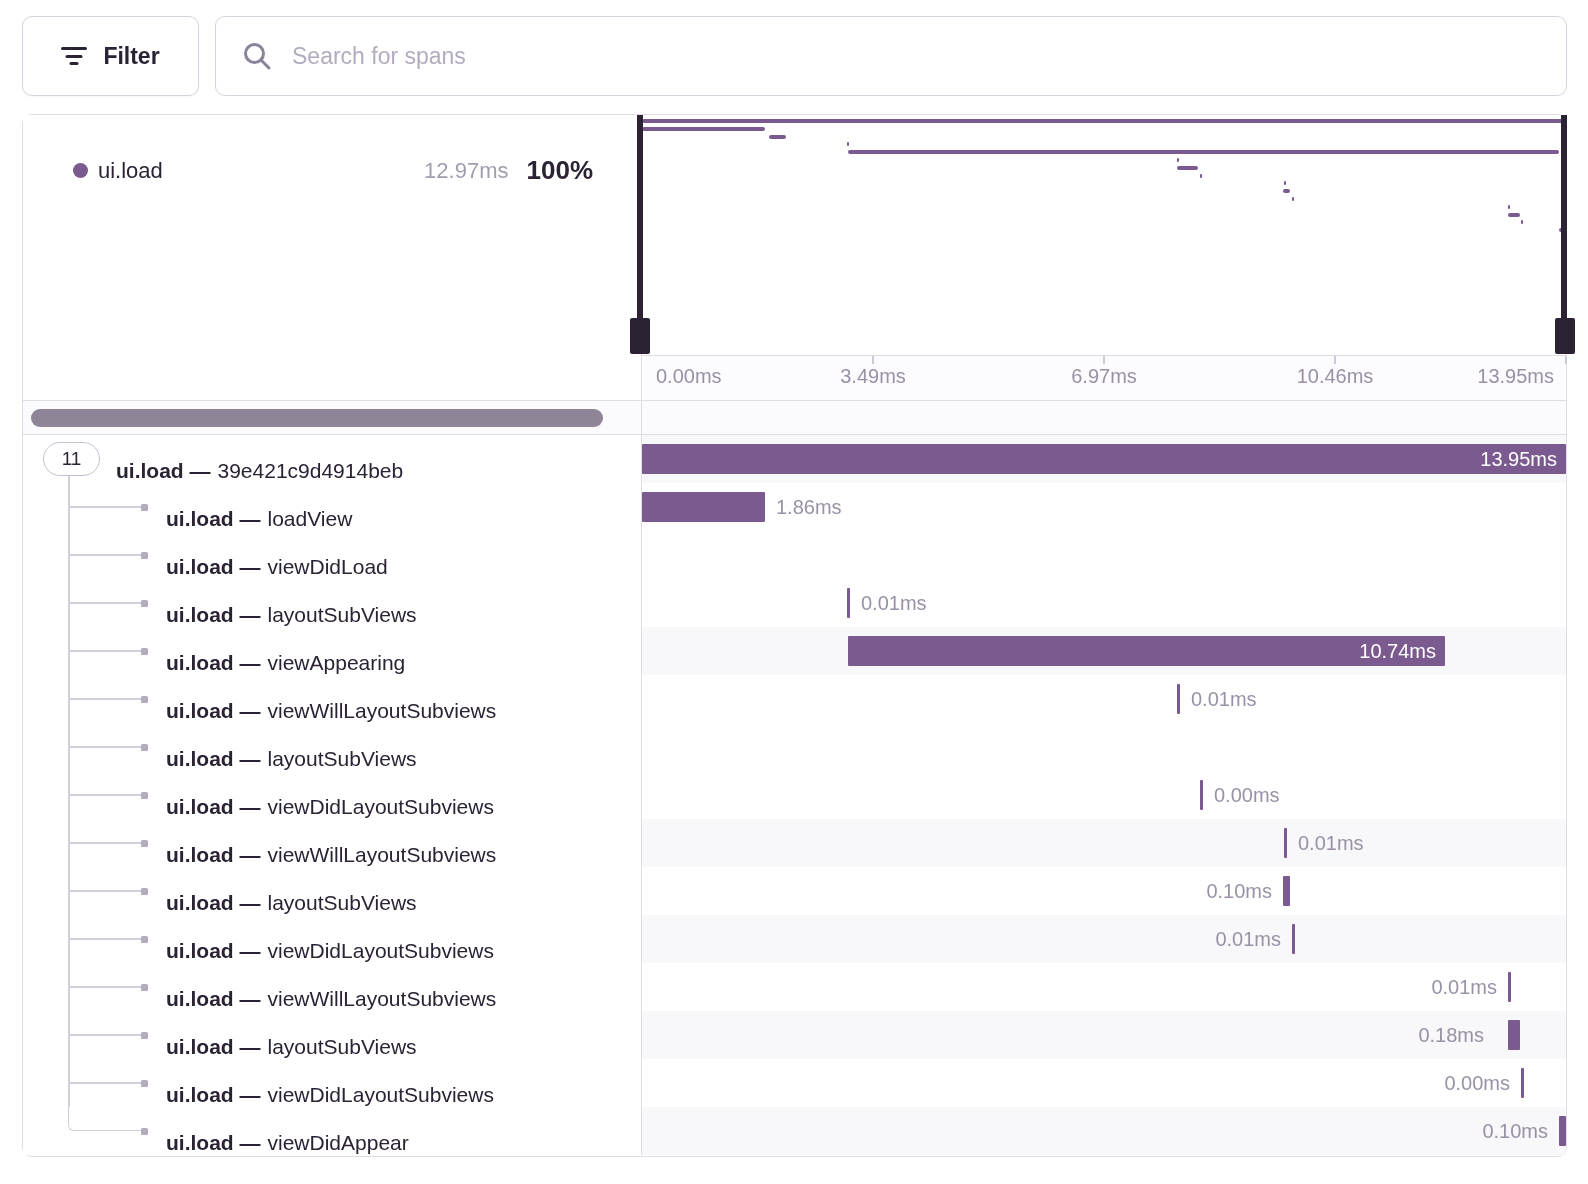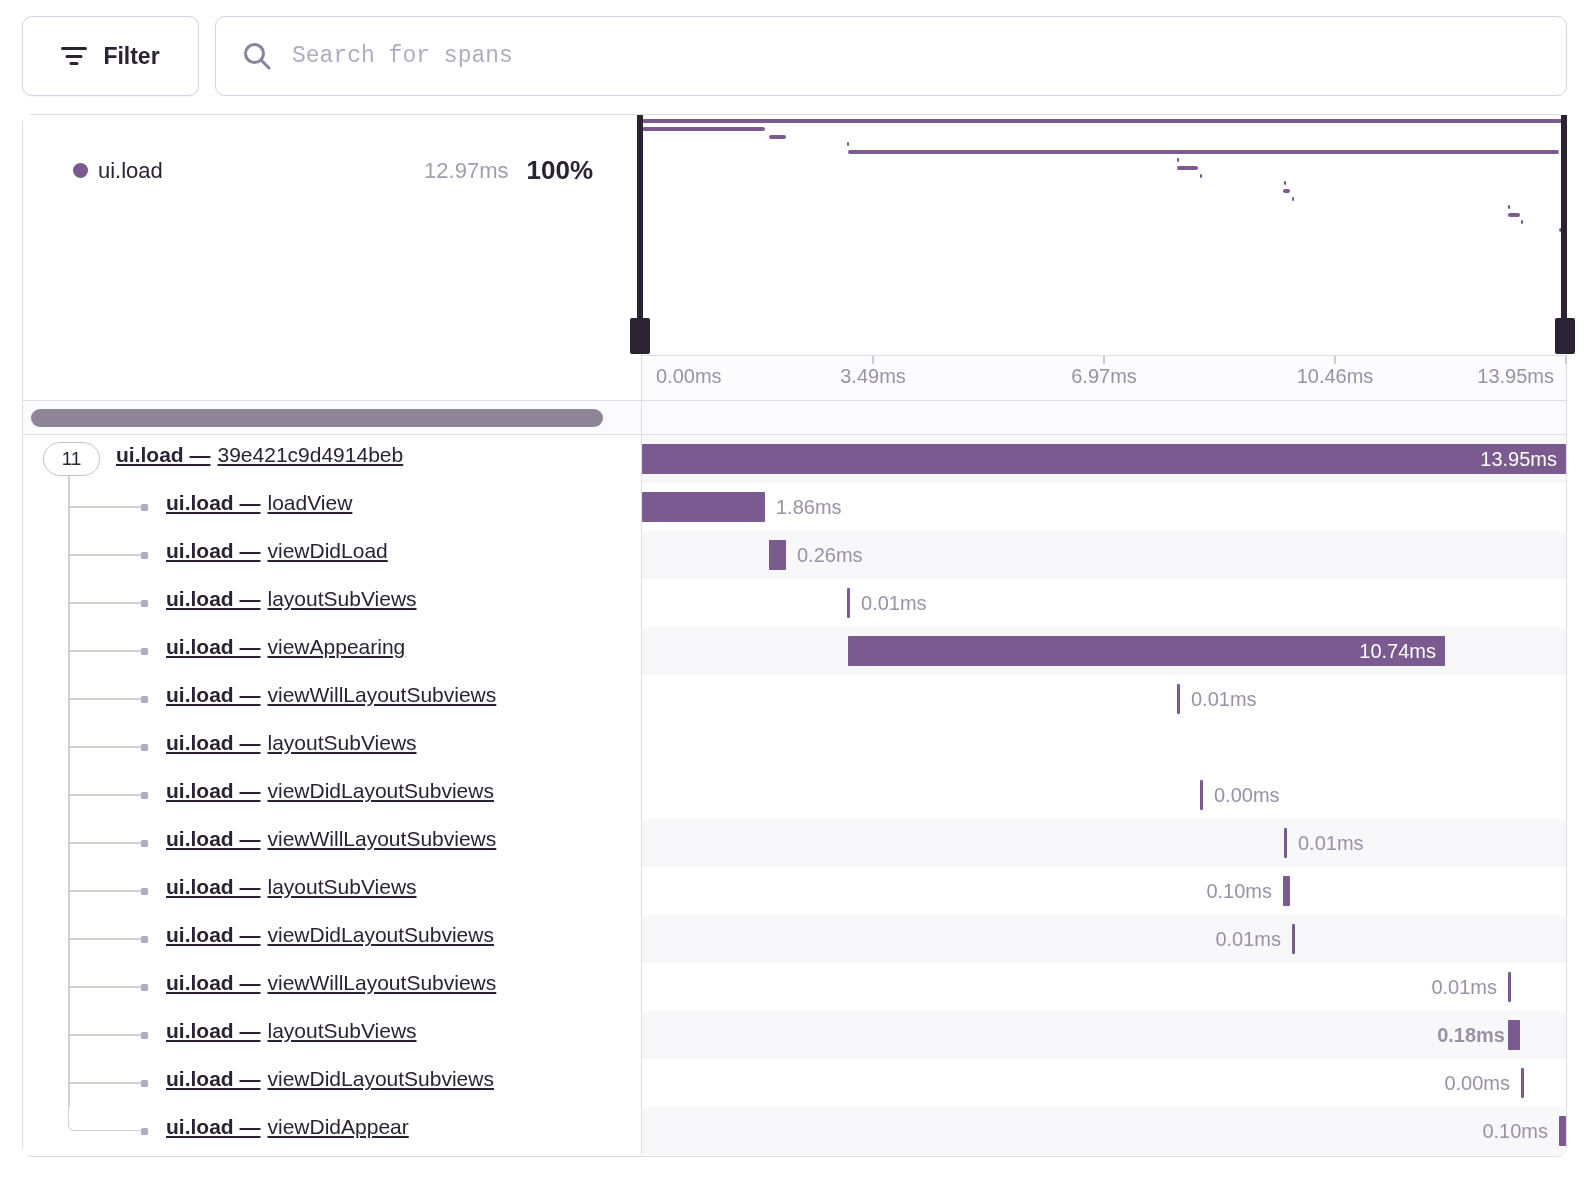--- a/index.html
+++ b/index.html
@@ -31,21 +31,21 @@
   .filter-icon i:nth-child(3){top:16px;width:9px;}
   .filter-label{font-size:23px;font-weight:700;color:var(--dark);}
   .search-box{
     position:absolute;left:215px;top:16px;width:1352px;height:80px;
     border:1.5px solid #d8d2de;border-radius:10px;background:#fff;
     display:flex;align-items:center;padding-left:26px;
   }
   .search-box svg{flex:0 0 auto;}
   .search-box input{
     border:none;outline:none;flex:1;margin-left:18px;font-size:23px;
-    font-family:Liberation Mono, monospace;color:var(--dark);background:transparent;
+    font-family:Liberation Sans, sans-serif;color:var(--dark);background:transparent;
   }
   .search-box input::placeholder{color:#b3abbe;}
   
   .panel{
     position:absolute;left:22px;top:114px;width:1545px;height:1043px;
     border:1.5px solid var(--border);border-radius:10px;background:#fff;
   }
   .split{display:flex;}
   .lcol{width:619px;flex:0 0 619px;border-right:1.5px solid var(--border);position:relative;background:#fff;}
   .rcol{flex:1;position:relative;}
@@ -77,21 +77,21 @@
   .rows{position:relative;}
   .row{display:flex;height:48px;cursor:pointer;}
   .tcell{width:619px;flex:0 0 619px;border-right:1.5px solid var(--border);position:relative;background:#fff;}
   .bcell{flex:1;position:relative;background:#fff;}
   .bcell.stripe{background:var(--stripe);}
   .vline{position:absolute;left:45px;top:0;bottom:0;width:1.5px;background:var(--connector);}
   .vstub{position:absolute;left:45px;top:40px;bottom:0;width:1.5px;background:var(--connector);}
   .corner{position:absolute;left:45px;top:-1px;width:77px;height:25px;border-left:1.5px solid var(--connector);border-bottom:1.5px solid var(--connector);border-bottom-left-radius:6px;}
   .hline{position:absolute;left:45px;top:23.2px;width:77px;height:1.5px;background:var(--connector);}
   .sq{position:absolute;left:118px;top:21px;width:7px;height:7px;border-radius:1.5px;background:#b3abc0;}
-  .tlabel{position:absolute;left:143px;top:8px;height:100%;display:flex;align-items:flex-start;white-space:nowrap;font-size:21px;color:var(--dark);text-decoration:underline;}
+  .tlabel{position:absolute;left:143px;top:0;height:100%;display:flex;align-items:flex-end;white-space:nowrap;font-size:21px;color:var(--dark);}
   .tlabel.root{left:93px;}
   .tlabel .op{font-weight:700;margin-right:7px;}
   .badge{
     position:absolute;left:20px;top:50%;transform:translateY(-50%);
     min-width:57px;height:34px;border:1.5px solid #c8c0d2;border-radius:17px;
     background:#fff;display:flex;align-items:center;justify-content:center;
     font-size:19px;color:var(--dark);z-index:2;cursor:pointer;
   }
   .bar{position:absolute;top:9px;height:30px;background:var(--purple);border-radius:1px;}
   .bar-inner{
@@ -208,24 +208,20 @@
       <div class="row">
         <div class="tcell">
           <div class="vline"></div>
           <div class="hline"></div>
           <div class="sq"></div>
           <div class="tlabel">
             <span class="op">ui.load —</span>
             <span>viewDidLoad</span>
           </div>
         </div>
-        <div class="bcell stripe">
-          <div class="bar" style="left: 127px; width: 17px;"></div>
-          <div class="dur" style="left: 155px;">0.26ms</div>
-        </div>
       </div>
       <div class="row">
         <div class="tcell">
           <div class="vline"></div>
           <div class="hline"></div>
           <div class="sq"></div>
           <div class="tlabel">
             <span class="op">ui.load —</span>
             <span>layoutSubViews</span>
           </div>
@@ -357,21 +353,21 @@
           <div class="vline"></div>
           <div class="hline"></div>
           <div class="sq"></div>
           <div class="tlabel">
             <span class="op">ui.load —</span>
             <span>layoutSubViews</span>
           </div>
         </div>
         <div class="bcell stripe">
           <div class="bar" style="left: 866px; width: 12px;"></div>
-          <div class="dur" style="right: 61px; font-weight: bold;">0.18ms</div>
+          <div class="dur" style="right: 82px;">0.18ms</div>
         </div>
       </div>
       <div class="row">
         <div class="tcell">
           <div class="vline"></div>
           <div class="hline"></div>
           <div class="sq"></div>
           <div class="tlabel">
             <span class="op">ui.load —</span>
             <span>viewDidLayoutSubviews</span>

